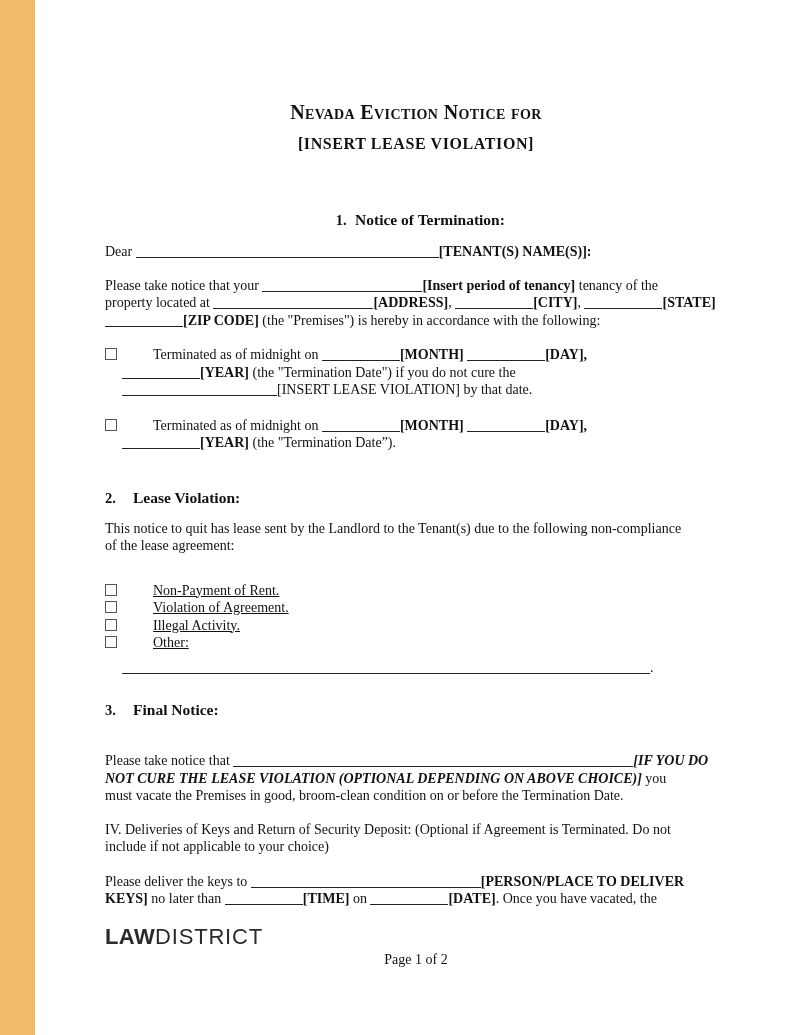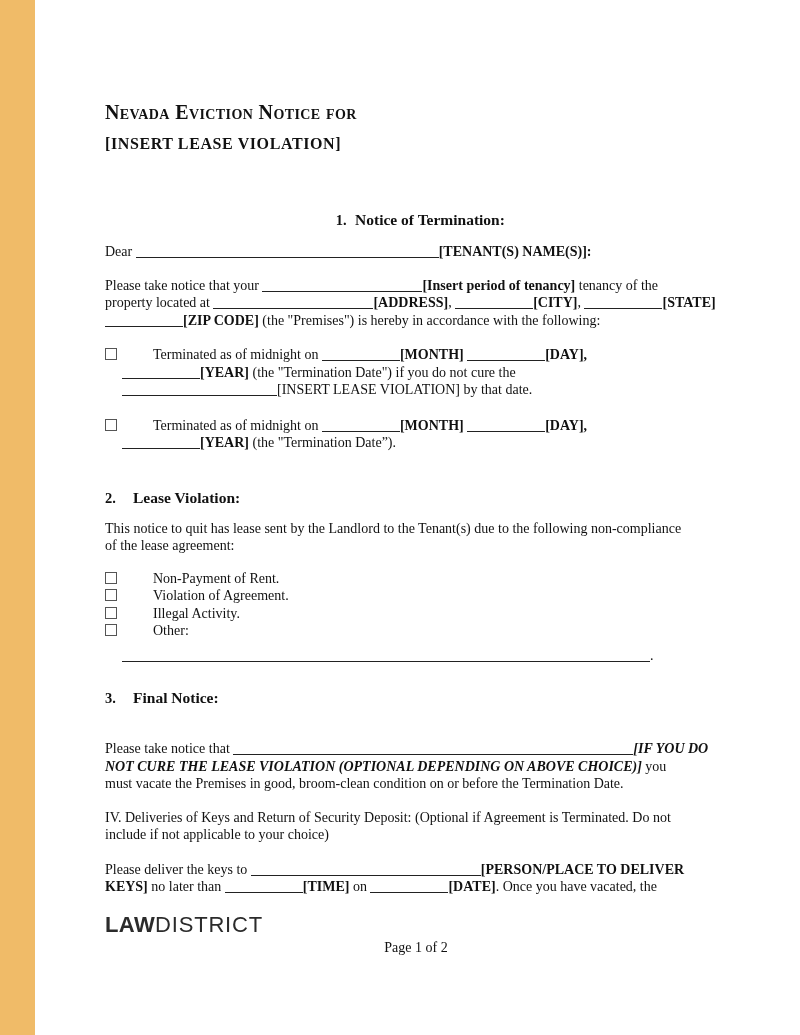--- a/index.html
+++ b/index.html
@@ -4,21 +4,21 @@
 <style>
   html,body{margin:0;padding:0;}
   body{
     width:800px;height:1035px;background:#ffffff;position:relative;
     font-family:"Liberation Serif","DejaVu Serif",serif;color:#111;
     overflow:hidden;
   }
   .stripe{position:absolute;left:0;top:0;width:35px;height:1035px;}
   .content{position:absolute;left:105px;top:0;width:622px;font-size:14px;line-height:17.5px;}
   
-  .doc-title{padding-top:96px;text-align:left;font-weight:bold;}
+  .doc-title{padding-top:96px;text-align:center;font-weight:bold;}
   .doc-title .t1{font-size:20px;line-height:32px;font-variant:small-caps;letter-spacing:0.4px;}
   .doc-title .t2{font-size:16px;line-height:32px;letter-spacing:0.6px;}
   
   .sec-heading{font-weight:bold;font-size:15.5px;line-height:20px;}
   .sec-heading .num{display:inline-block;width:28px;font-size:14.5px;}
   
   .line{white-space:nowrap;line-height:17.5px;height:17.5px;}
   .line.ind1{margin-left:17px;}
   .rt{font-weight:normal;}
   .rb{font-weight:bold;}
@@ -27,21 +27,21 @@
   .cbx{display:inline-block;width:10px;height:10px;border:1.2px solid #555;margin-right:36px;position:relative;top:1px;background:#fff;}
   .checklist .line{height:17.5px;}
   
   [data-name="section-1-heading"]{margin-top:50px;text-align:center;}
   [data-name="dear-line"]{margin-top:13px;}
   [data-name="tenancy-paragraph"]{margin-top:16px;}
   [data-name="termination-option-cure"]{margin-top:17px;}
   [data-name="termination-option-final"]{margin-top:18px;}
   [data-name="section-2-heading"]{margin-top:36px;}
   [data-name="violation-paragraph"]{margin-top:12px;}
-  [data-name="violation-checklist"]{margin-top:15px;}
+  [data-name="violation-checklist"]{margin-top:27px;text-decoration:underline;}
   [data-name="other-blank-line"]{margin-top:7px;}
   [data-name="section-3-heading"]{margin-top:24px;}
   [data-name="final-notice-paragraph"]{margin-top:32px;}
   [data-name="keys-intro-paragraph"]{margin-top:16px;}
   [data-name="keys-delivery-paragraph"]{margin-top:17px;}
   
   .footer-logo{margin-top:19px;font-family:"Liberation Sans","DejaVu Sans",sans-serif;font-size:22px;line-height:20px;color:#2b2b2b;letter-spacing:0.4px;}
   .footer-logo .lg-b{font-weight:800;}
   .footer-logo .lg-l{font-weight:400;letter-spacing:0.8px;}
   .page-number{text-align:center;font-size:14px;line-height:17px;margin-top:4px;}

